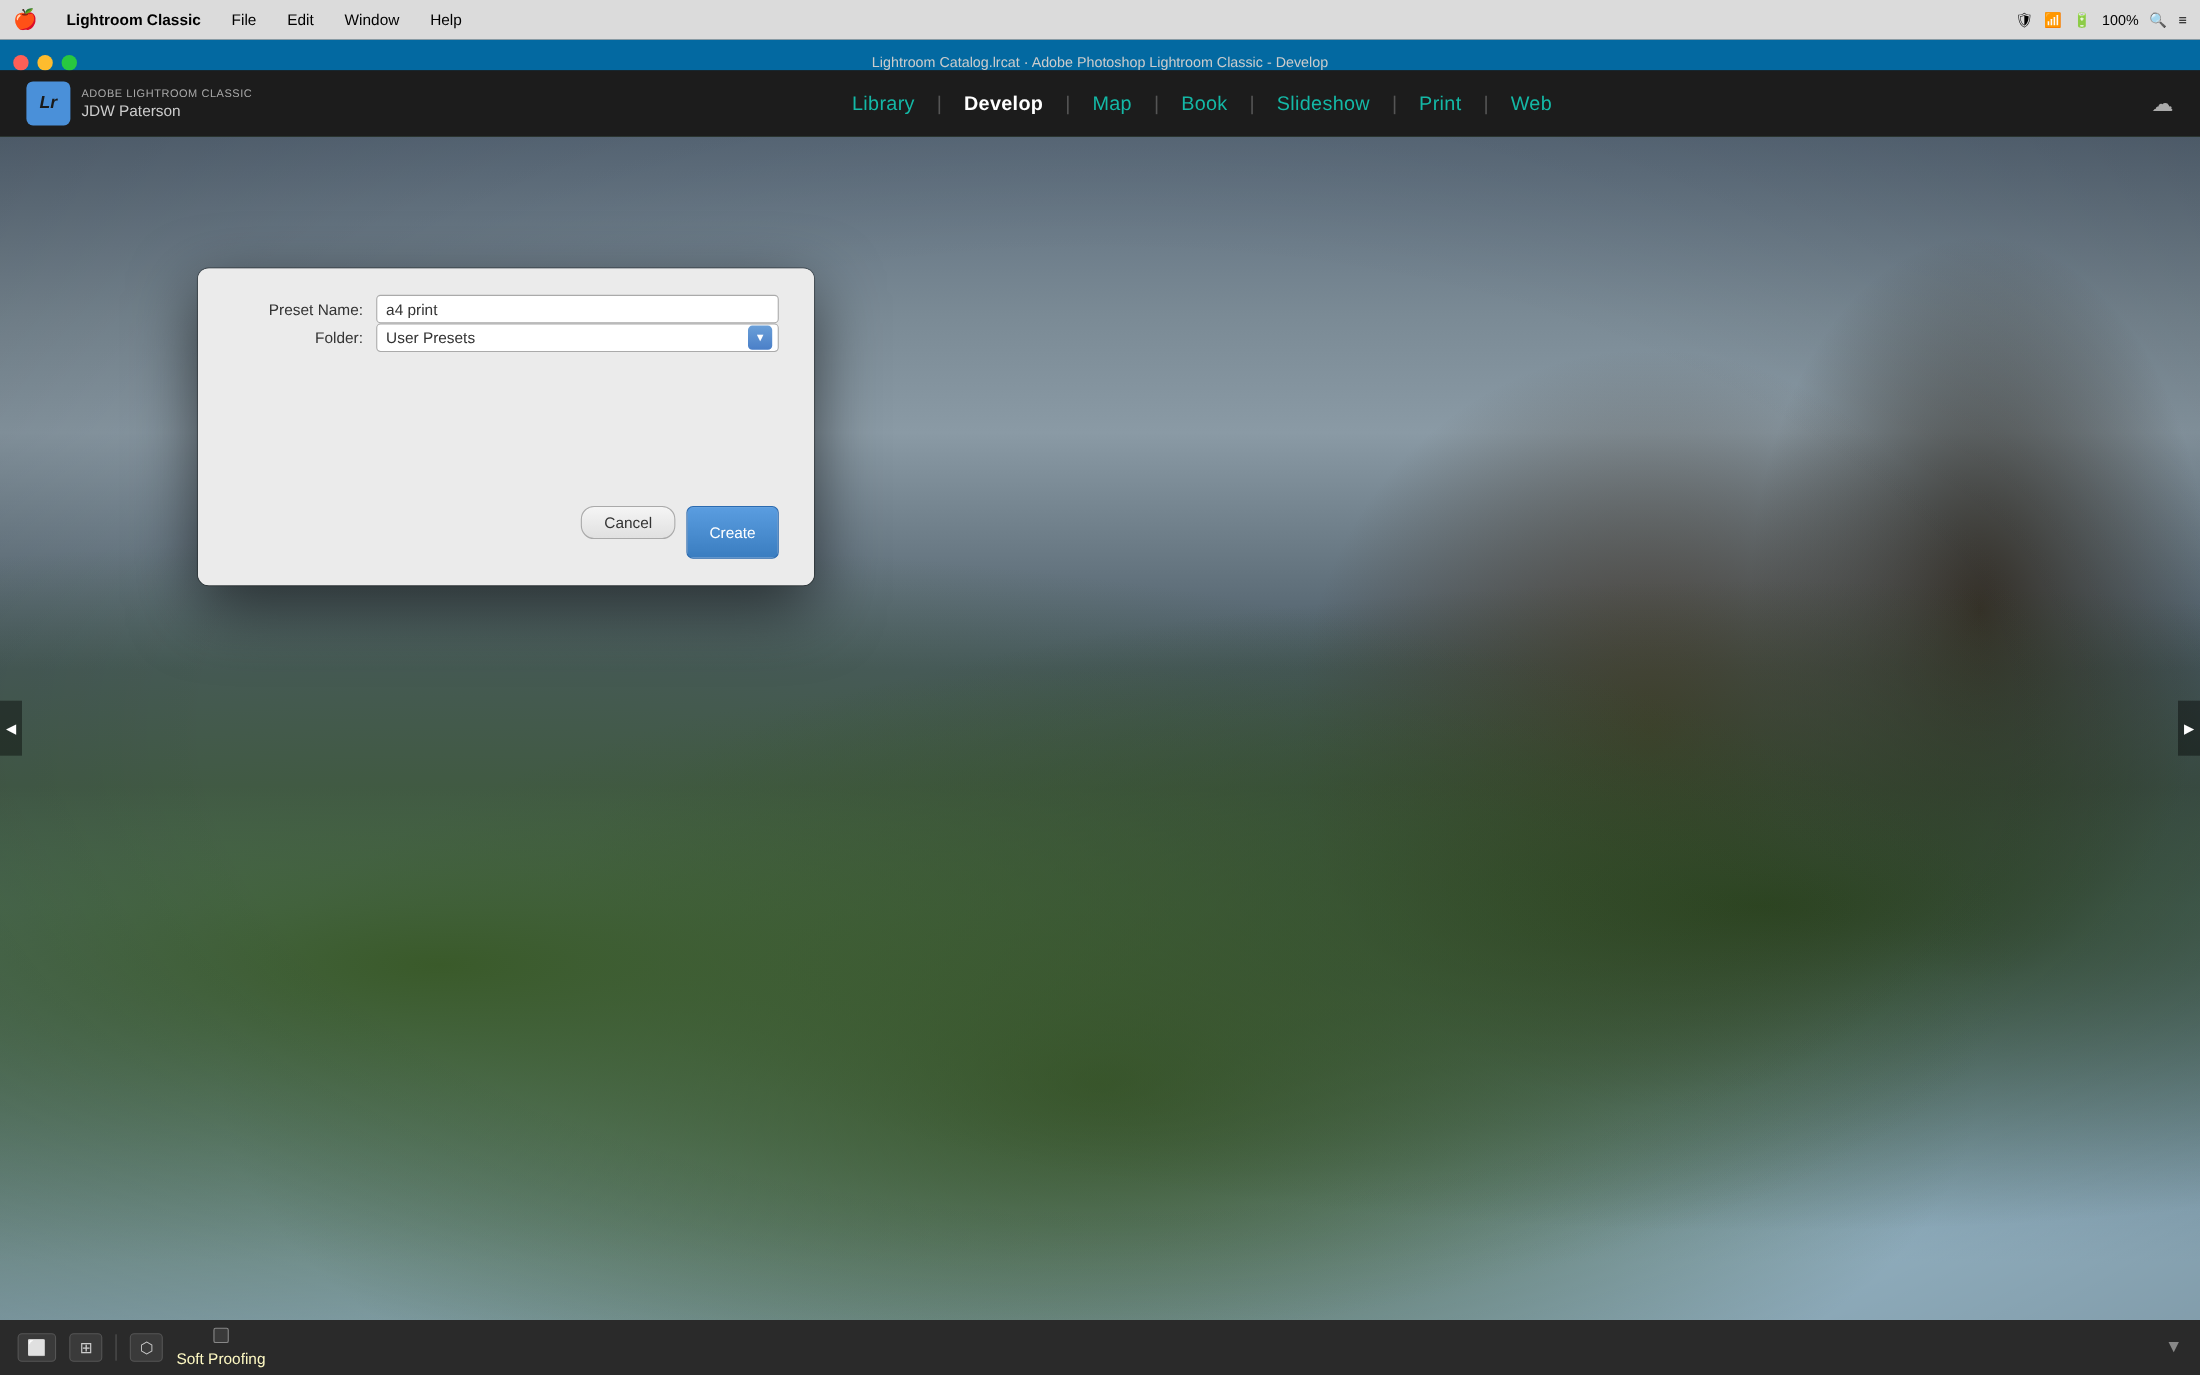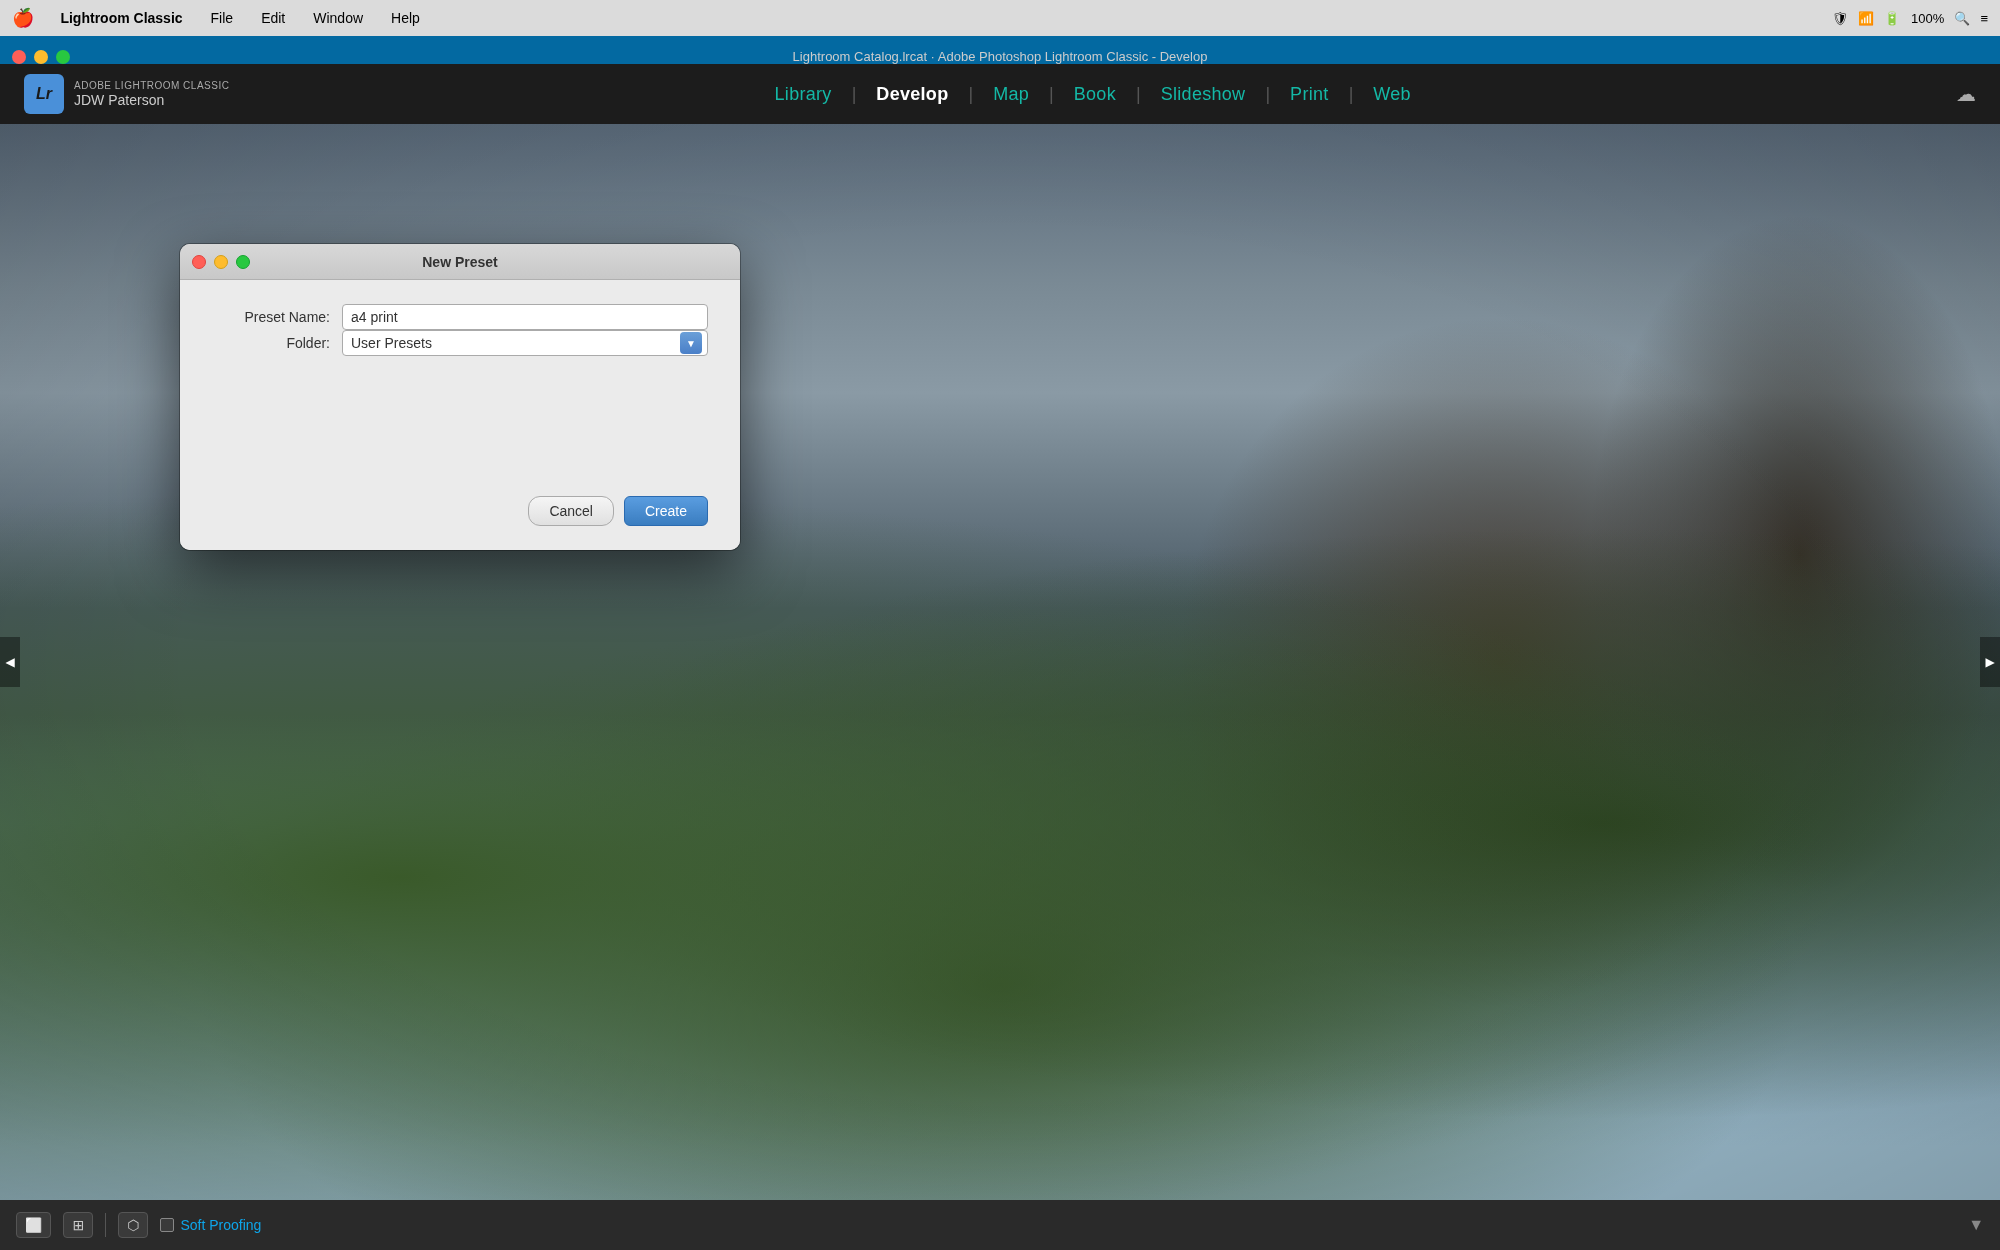--- a/index.html
+++ b/index.html
@@ -251,24 +251,25 @@
     }
 
     .toolbar-separator {
       width: 1px;
       height: 24px;
       background: #555;
     }
 
     .soft-proofing-label {
       font-size: 14px;
-      color: #0ea5e9;
+      color: #fef9c3;
       display: flex;
       align-items: center;
       gap: 6px;
+      flex-direction: column;
     }
 
     .soft-proofing-checkbox {
       width: 14px;
       height: 14px;
       border: 1px solid #888;
       background: #3a3a3a;
       border-radius: 2px;
     }
 
@@ -442,21 +443,21 @@
       padding: 0 20px;
       background: linear-gradient(180deg, #f5f5f5, #e0e0e0);
       border: 1px solid #aaa;
       border-radius: 12px;
       font-size: 14px;
       color: #333;
       cursor: pointer;
     }
 
     .btn-create {
-      height: 30px;
+      height: 48px;
       padding: 0 20px;
       background: linear-gradient(180deg, #5a9de0, #3a7dc0);
       border: 1px solid #2a6ab0;
       border-radius: 6px;
       font-size: 14px;
       color: #fff;
       cursor: pointer;
       font-weight: 500;
     }
   </style>
@@ -521,28 +522,20 @@
   <div class="bg-landscape"></div>
   <div class="bg-mountains"></div>
   <div class="bg-overlay"></div>
 
   <div class="side-arrow left">◀</div>
   <div class="side-arrow right">▶</div>
 
   <div class="modal-overlay">
     <div class="dialog">
 
-      <div class="dialog-titlebar">
-        <div class="dialog-controls">
-          <button class="dialog-btn close"></button>
-          <button class="dialog-btn minimize"></button>
-          <button class="dialog-btn maximize"></button>
-        </div>
-        <span class="dialog-title">New Preset</span>
-      </div>
 
       <div class="dialog-body">
 
         <div class="dialog-row">
           <label class="dialog-label">Preset Name:</label>
           <input class="dialog-input" type="text" value="a4 print" style="">
         </div>
 
         <div class="dialog-row">
           <label class="dialog-label">Folder:</label>

